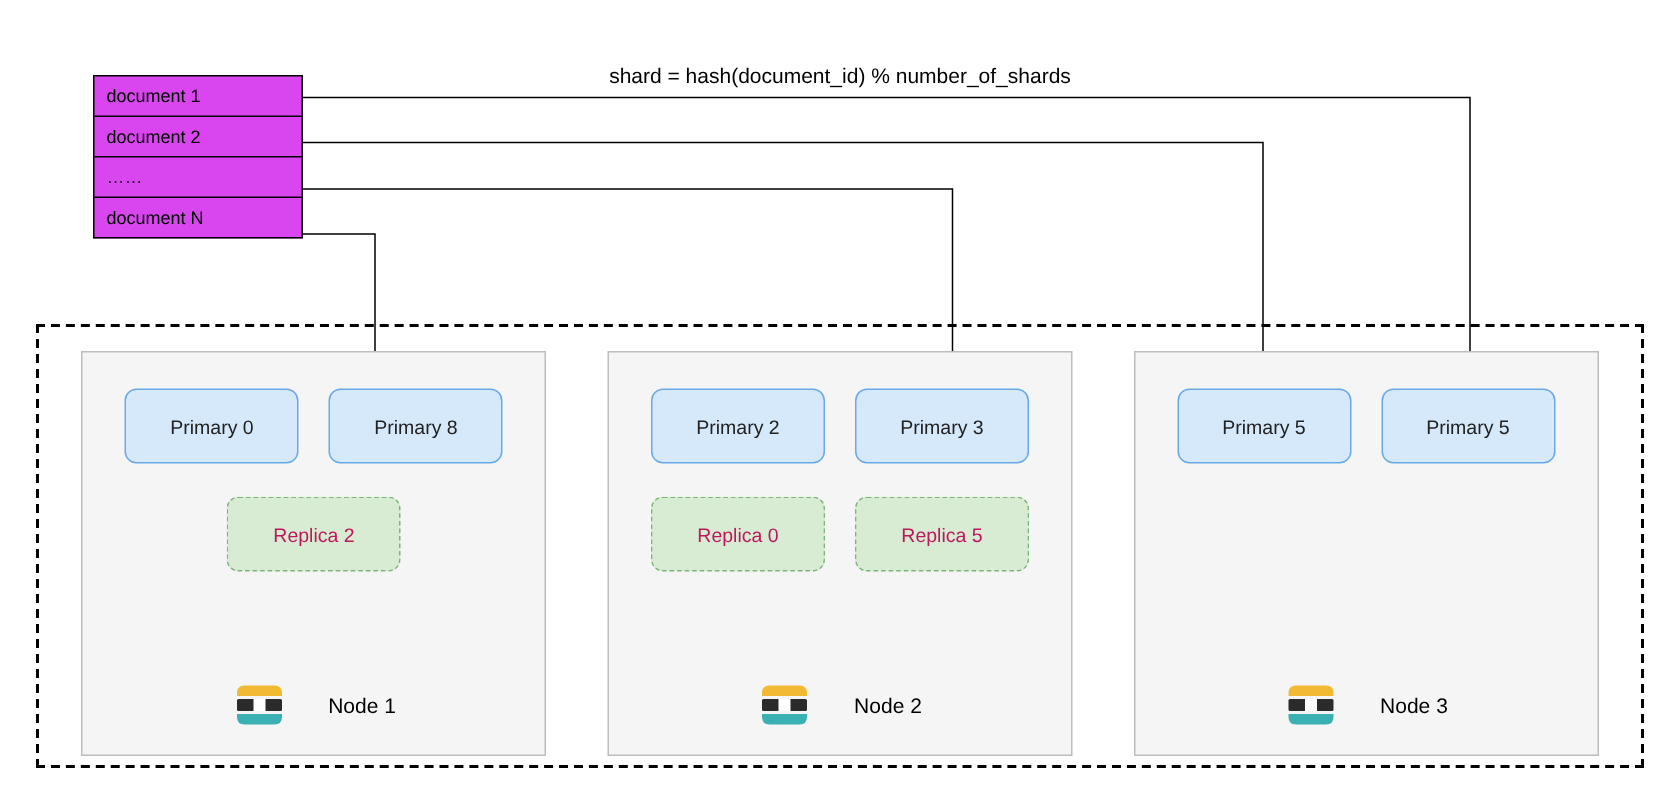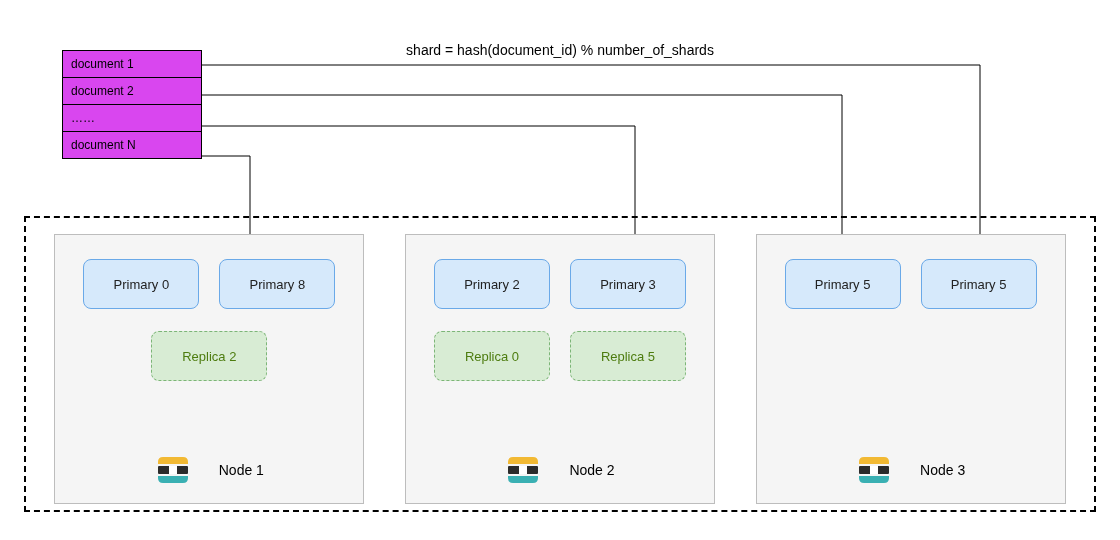--- a/index.html
+++ b/index.html
@@ -78,21 +78,21 @@
     font-size: 13px;
   }
   .primary {
     background: #d6e9fb;
     border: 1.5px solid #6aa9e8;
     color: #222;
   }
   .replica {
     background: #d8ecd4;
     border: 1.5px dashed #7cb577;
-    color: #4d7c0f;
+    color: #be185d;
   }
   .node-footer {
     display: flex;
     align-items: center;
     gap: 28px;
     margin-top: auto;
     margin-bottom: 8px;
   }
   .es-logo {
     width: 36px;

